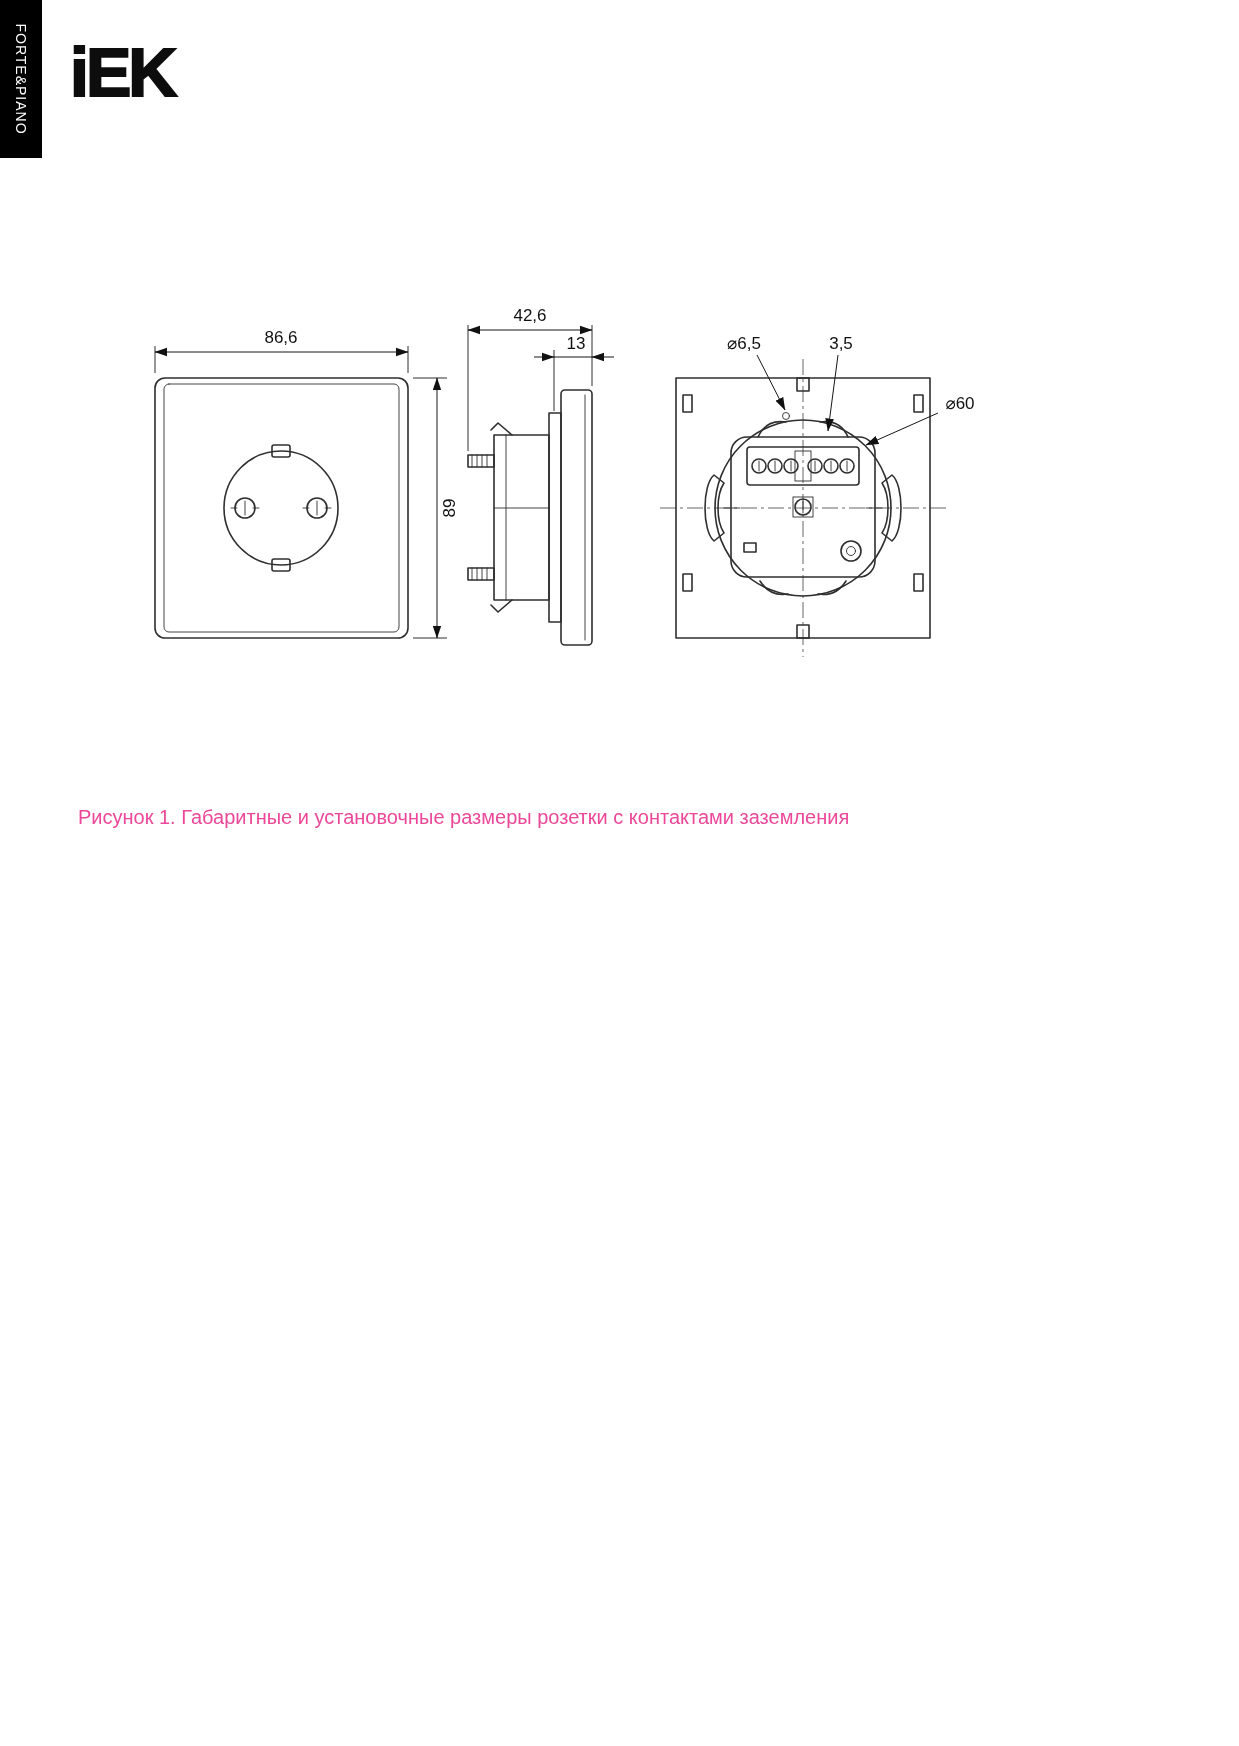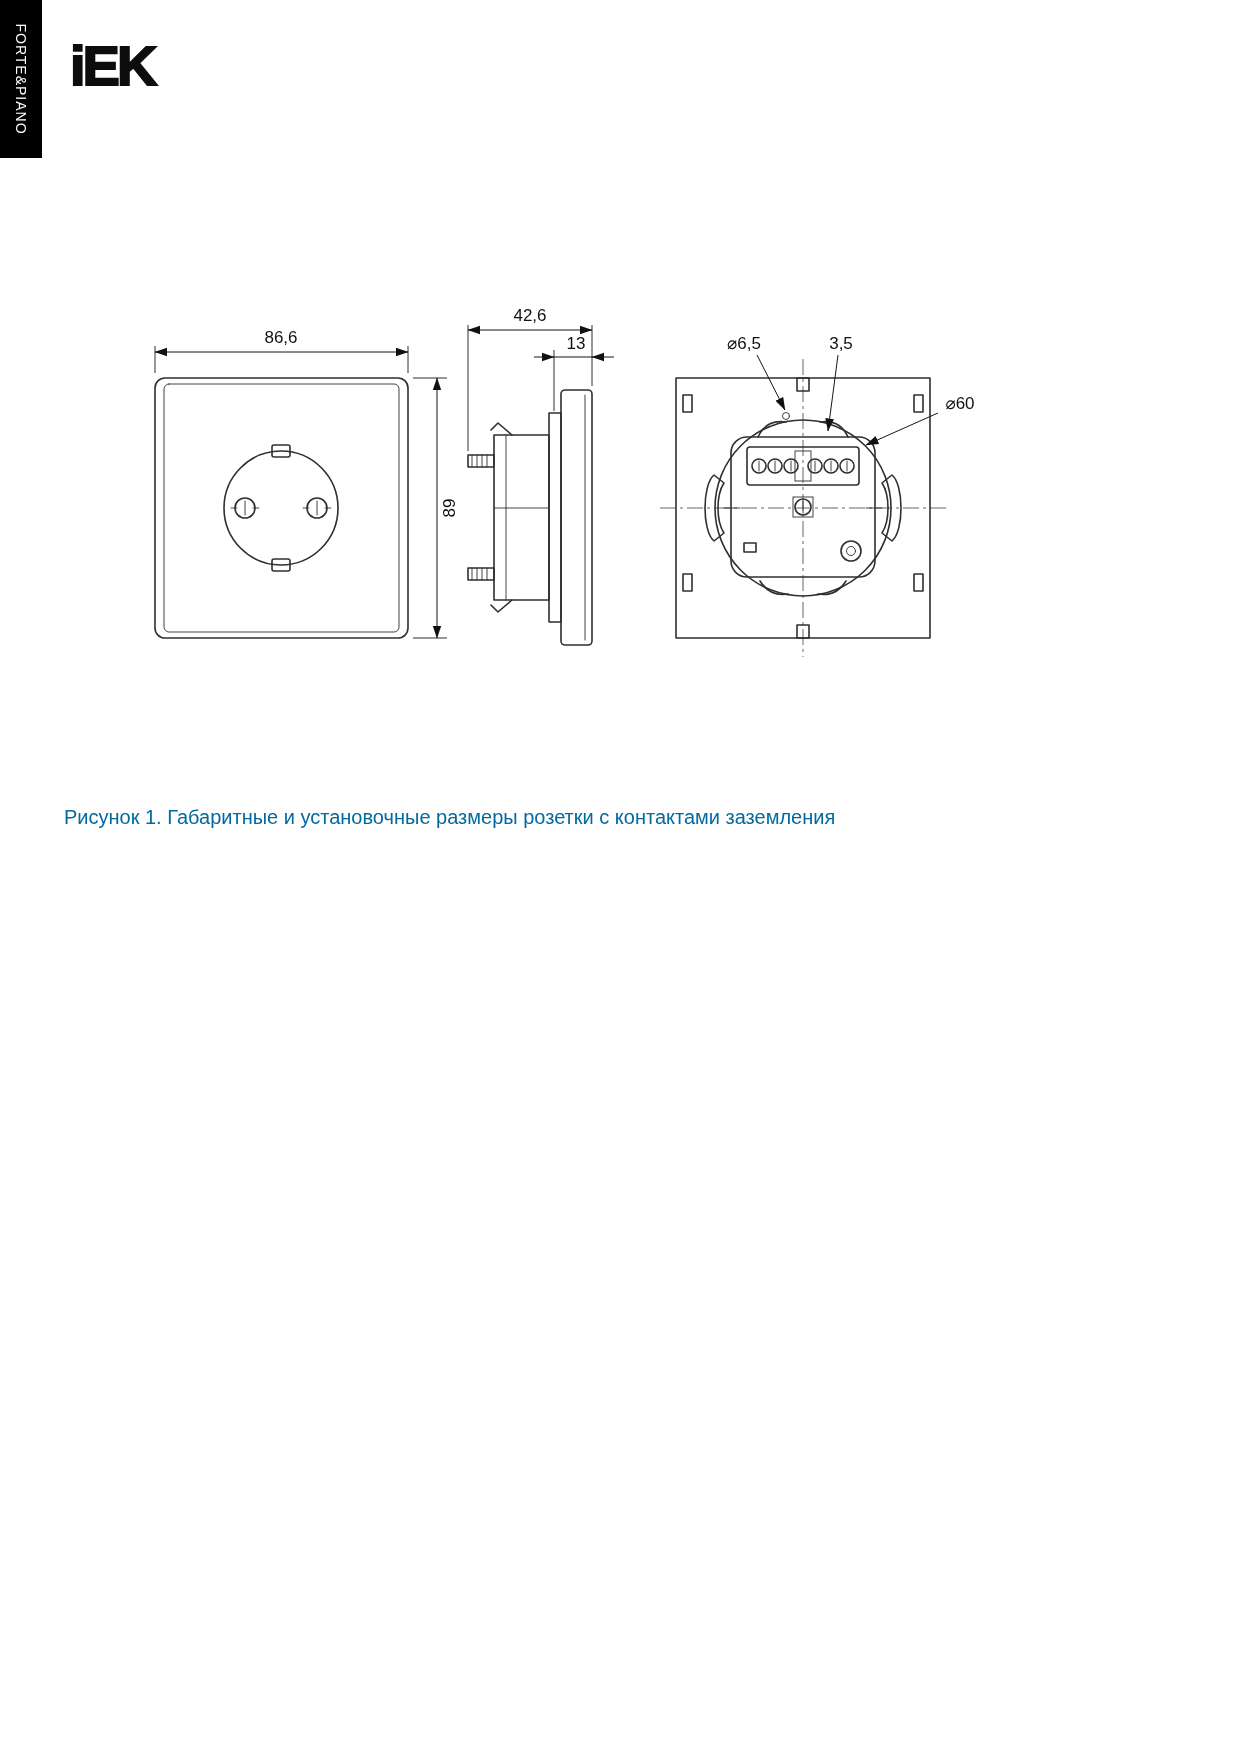--- a/index.html
+++ b/index.html
@@ -20,35 +20,35 @@
     position:absolute;left:50%;top:50%;
     transform:translate(-50%,-50%) rotate(90deg);
     white-space:nowrap;
     color:#fff;
     font-size:14px;
     letter-spacing:1px;
     font-weight:400;
   }
   .logo{
     position:absolute;left:70px;top:38px;
-    font-size:56px;
+    font-size:68px;
     font-weight:900;
     letter-spacing:-3px;
     color:#0d0d0d;
     -webkit-text-stroke:2px #0d0d0d;
     line-height:1;
   }
   .drawing-svg{
     position:absolute;left:0;top:285px;
     width:1239px;height:430px;
   }
   .caption{
-    position:absolute;left:64px;top:806px;
+    position:absolute;left:78px;top:806px;
     font-size:20px;
-    color:#0369a1;
+    color:#ec4899;
   }
   
   .ln{fill:none;stroke:#2f2f2f;stroke-width:1.6;stroke-linecap:round;stroke-linejoin:round;}
   .thin{fill:none;stroke:#2f2f2f;stroke-width:0.9;stroke-linecap:round;}
   .dim{fill:none;stroke:#161616;stroke-width:1;}
   .ext{fill:none;stroke:#161616;stroke-width:0.9;}
   .cl{fill:none;stroke:#555;stroke-width:0.9;stroke-dasharray:16 4 3 4;}
   .dimtxt{font-family:"Liberation Sans",sans-serif;font-size:17px;fill:#111;text-anchor:middle;}
 </style>
 </head>

